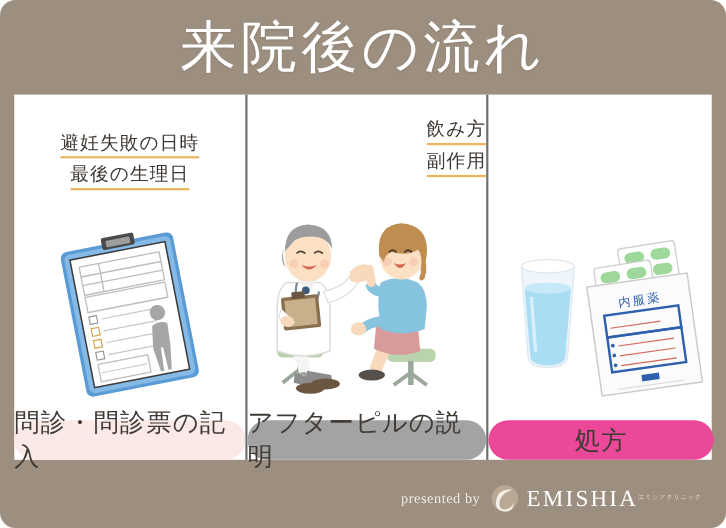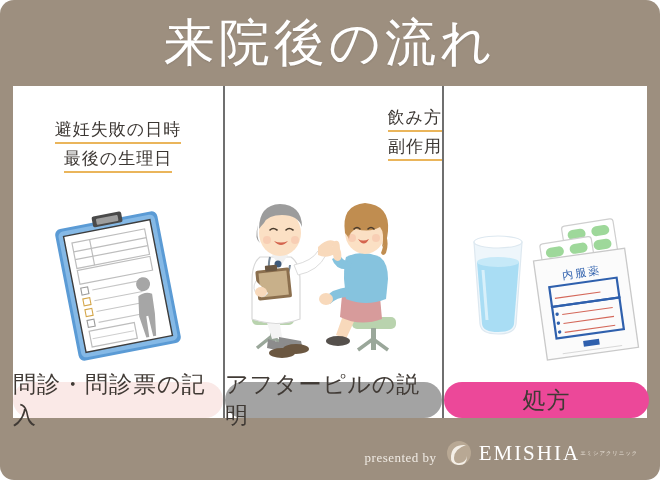--- a/index.html
+++ b/index.html
@@ -60,21 +60,21 @@
   .caption{
     height:36px;display:flex;align-items:center;justify-content:center;
     font-size:23px;color:#403a35;letter-spacing:1px;border-radius:23px;
   }
   .cap-pink{background:#fae9e7;}
   .cap-cyan{background:#a3a3a3;}
   .cap-yellow{background:#ec4899;}
   
   #footer{
     position:absolute;right:22px;bottom:14px;
-    display:flex;align-items:flex-end;gap:9px;
+    display:flex;align-items:center;gap:9px;
   }
   #presented{
     color:#efeae3;font-family:"Liberation Serif","DejaVu Serif",serif;
     font-size:13px;letter-spacing:.5px;
   }
   #brand{display:flex;align-items:center;gap:7px;}
   #brand-name{
     color:#ffffff;font-family:"Liberation Serif","DejaVu Serif",serif;
     font-size:21px;letter-spacing:2px;line-height:21px;
   }

